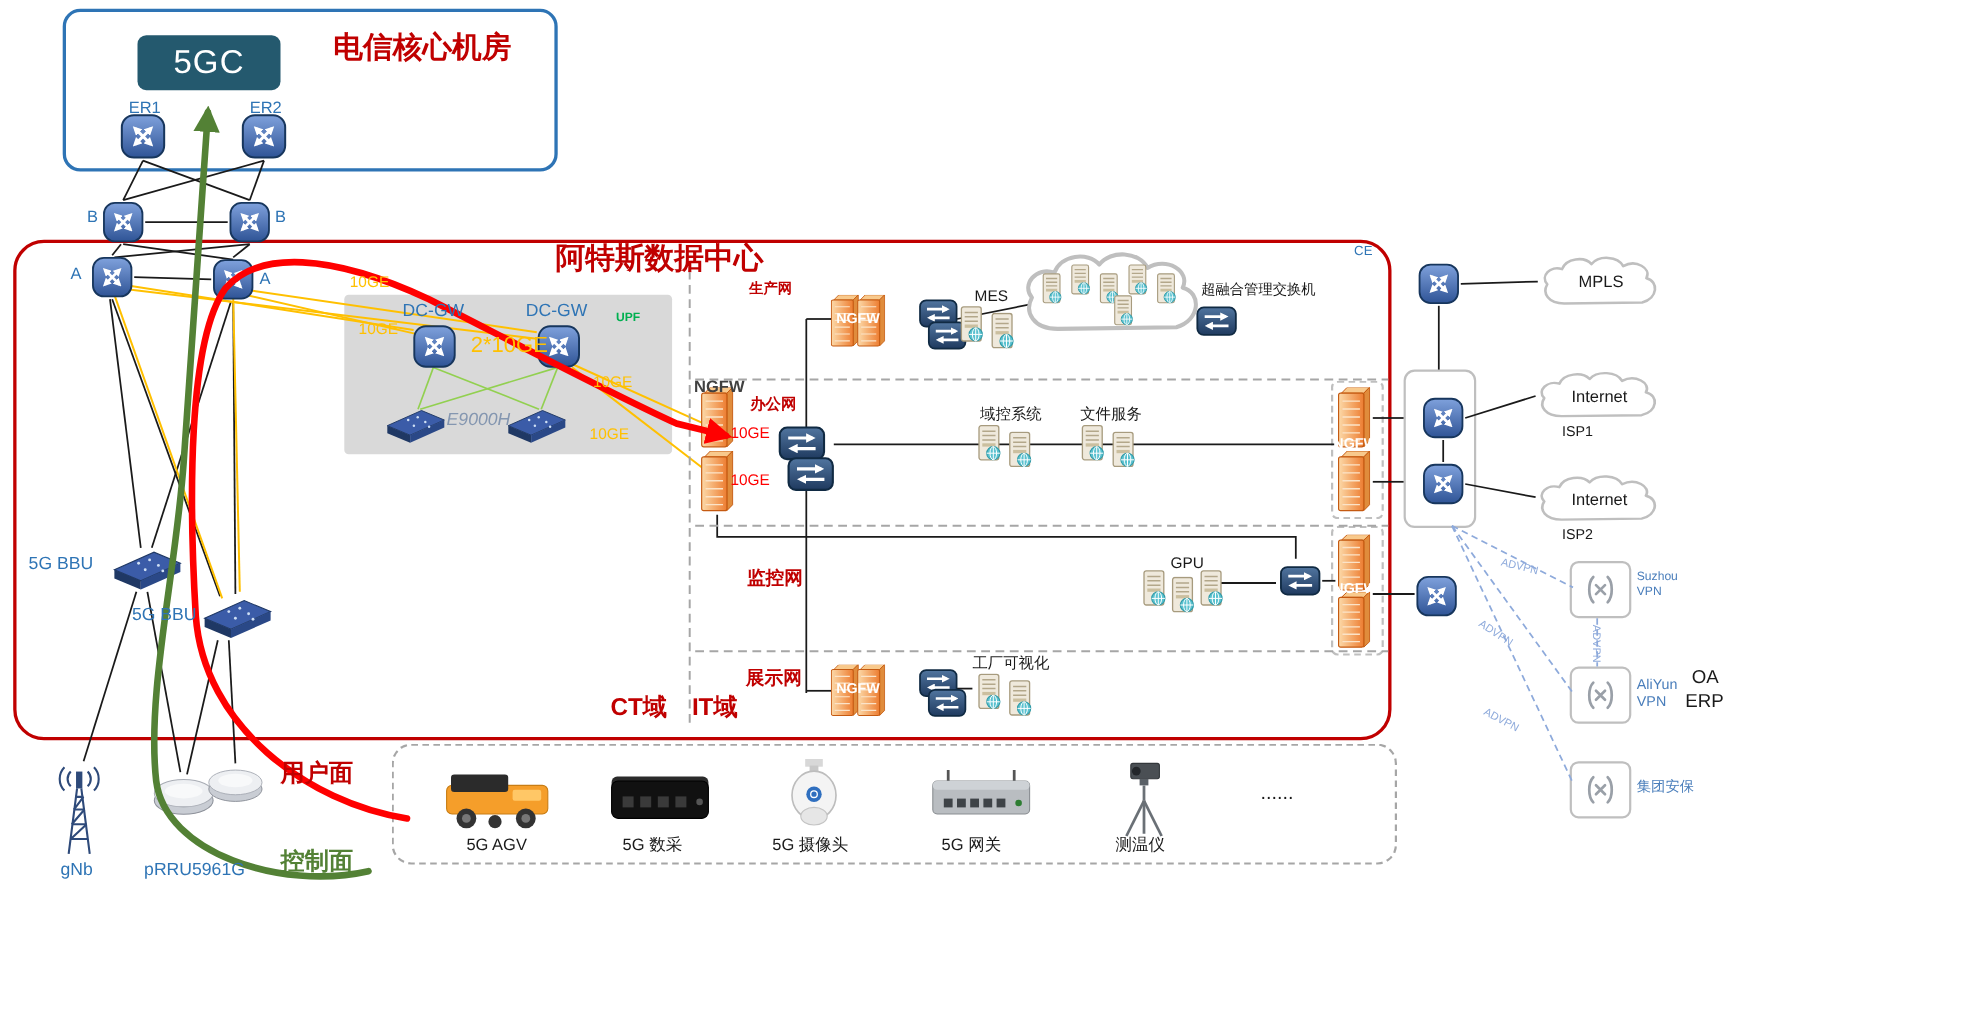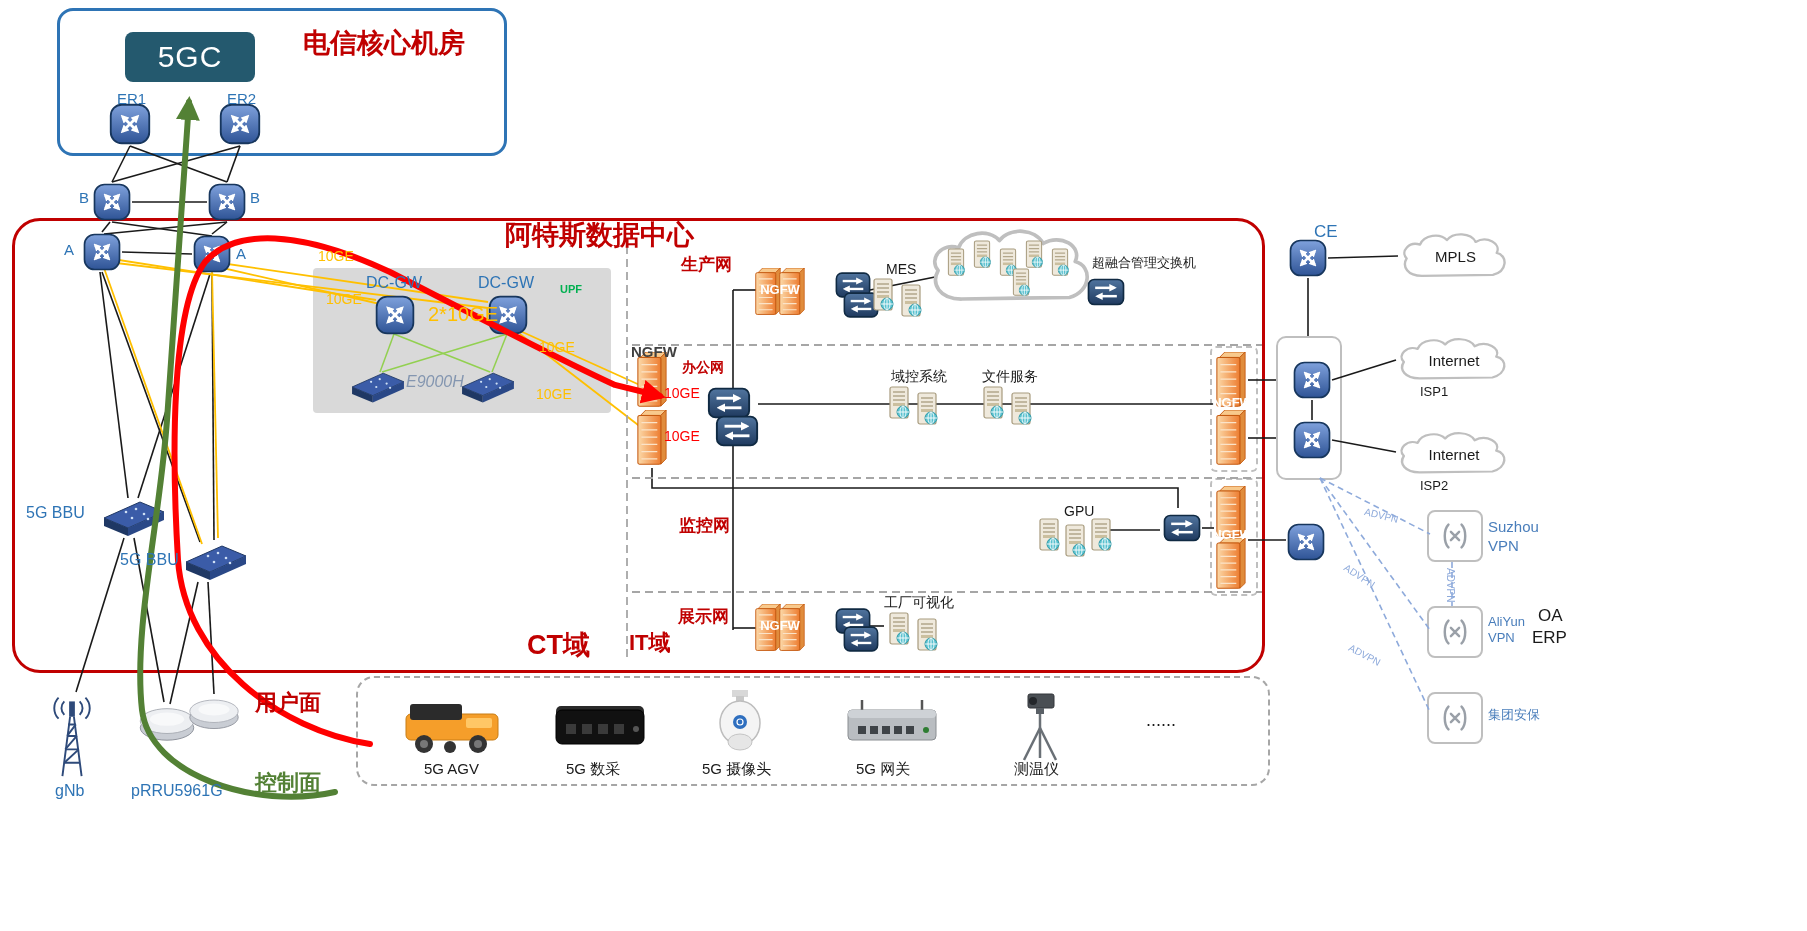--- a/index.html
+++ b/index.html
@@ -474,64 +474,64 @@
   <div class="lbl c-upf" style="left:560px;top:283px;font-size:11px">UPF</div>
   <div class="lbl c-grayblue" style="left:406px;top:373px;font-size:16px">E9000H</div>
 
   <div class="lbl c-orange" style="left:318px;top:248px;font-size:14px">10GE</div>
   <div class="lbl c-orange" style="left:326px;top:291px;font-size:14px">10GE</div>
   <div class="lbl c-orange" style="left:539px;top:339px;font-size:14px">10GE</div>
   <div class="lbl c-orange" style="left:536px;top:386px;font-size:14px">10GE</div>
   <div class="lbl c-purered" style="left:664px;top:385px;font-size:14px">10GE</div>
   <div class="lbl c-purered" style="left:664px;top:428px;font-size:14px">10GE</div>
 
-  <div class="lbl c-red" style="left:681px;top:255px;font-size:17px">生产网</div>
+  <div class="lbl c-red" style="left:681px;top:255px;font-size:13px">生产网</div>
   <div class="lbl c-white" style="left:755px;top:283px;width:50px;text-align:center;font-size:13px">NGFW</div>
   <div class="lbl c-black" style="left:886px;top:261px;font-size:14px">MES</div>
   <div class="lbl c-black" style="left:1092px;top:256px;font-size:13px">超融合管理交换机</div>
 
   <div class="lbl" style="left:631px;top:343px;font-size:15px;color:#404040;font-weight:600">NGFW</div>
   <div class="lbl c-red" style="left:682px;top:359px;font-size:14px">办公网</div>
   <div class="lbl c-black" style="left:891px;top:368px;font-size:14px">域控系统</div>
   <div class="lbl c-black" style="left:982px;top:368px;font-size:14px">文件服务</div>
 
   <div class="lbl c-red" style="left:679px;top:516px;font-size:17px">监控网</div>
   <div class="lbl c-black" style="left:1064px;top:503px;font-size:14px">GPU</div>
   <div class="lbl c-white" style="left:1212px;top:528px;width:40px;text-align:center;font-size:13px">NGFW</div>
 
   <div class="lbl c-red" style="left:678px;top:607px;font-size:17px">展示网</div>
   <div class="lbl c-white" style="left:755px;top:619px;width:50px;text-align:center;font-size:13px">NGFW</div>
   <div class="lbl c-black" style="left:884px;top:594px;font-size:14px">工厂可视化</div>
 
   <div class="lbl c-white" style="left:1212px;top:396px;width:40px;text-align:center;font-size:13px">NGFW</div>
 
-  <div class="lbl c-red" style="left:527px;top:630px;font-size:27px">CT域</div>
+  <div class="lbl c-red" style="left:555px;top:630px;font-size:22px">CT域</div>
   <div class="lbl c-red" style="left:629px;top:630px;font-size:22px">IT域</div>
 
   <div class="lbl c-blue" style="left:26px;top:504px;font-size:16px">5G BBU</div>
   <div class="lbl c-blue" style="left:120px;top:551px;font-size:16px">5G BBU</div>
   <div class="lbl c-blue" style="left:55px;top:782px;font-size:16px">gNb</div>
   <div class="lbl c-blue" style="left:131px;top:782px;font-size:16px">pRRU5961G</div>
 
   <div class="lbl c-red" style="left:255px;top:690px;font-size:22px">用户面</div>
   <div class="lbl c-dgreen" style="left:255px;top:770px;font-size:22px">控制面</div>
 
-  <div class="lbl c-blue" style="left:1314px;top:222px;font-size:17px">CE</div>
+  <div class="lbl c-blue" style="left:1231px;top:222px;font-size:12px">CE</div>
   <div class="lbl c-black" style="left:1398px;top:248px;width:115px;text-align:center;font-size:15px">MPLS</div>
   <div class="lbl c-black" style="left:1395px;top:352px;width:118px;text-align:center;font-size:15px">Internet</div>
   <div class="lbl c-black" style="left:1420px;top:385px;font-size:13px">ISP1</div>
   <div class="lbl c-black" style="left:1395px;top:446px;width:118px;text-align:center;font-size:15px">Internet</div>
   <div class="lbl c-black" style="left:1420px;top:479px;font-size:13px">ISP2</div>
 
   <div class="lbl c-advpn" style="left:1366px;top:506px;font-size:10px;transform:rotate(14deg);transform-origin:left top">ADVPN</div>
   <div class="lbl c-advpn" style="left:1348px;top:562px;font-size:10px;transform:rotate(33deg);transform-origin:left top">ADVPN</div>
   <div class="lbl c-advpn" style="left:1352px;top:642px;font-size:10px;transform:rotate(28deg);transform-origin:left top">ADVPN</div>
   <div class="lbl c-advpn" style="left:1456px;top:568px;font-size:10px;transform:rotate(90deg);transform-origin:left top">ADVPN</div>
 
-  <div class="lbl c-vpn" style="left:1488px;top:518px;font-size:15px;width:56px;white-space:normal;line-height:1.25">Suzhou VPN</div>
+  <div class="lbl c-vpn" style="left:1488px;top:518px;font-size:11px;width:56px;white-space:normal;line-height:1.25">Suzhou VPN</div>
   <div class="lbl c-vpn" style="left:1488px;top:614px;font-size:13px;width:52px;white-space:normal;line-height:1.25">AliYun VPN</div>
   <div class="lbl c-black" style="left:1538px;top:606px;font-size:17px">OA</div>
   <div class="lbl c-black" style="left:1532px;top:628px;font-size:17px">ERP</div>
   <div class="lbl c-vpn" style="left:1488px;top:708px;font-size:13px">集团安保</div>
 
   <div class="lbl c-black" style="left:424px;top:760px;font-size:15px">5G AGV</div>
   <div class="lbl c-black" style="left:566px;top:760px;font-size:15px">5G 数采</div>
   <div class="lbl c-black" style="left:702px;top:760px;font-size:15px">5G 摄像头</div>
   <div class="lbl c-black" style="left:856px;top:760px;font-size:15px">5G 网关</div>
   <div class="lbl c-black" style="left:1014px;top:760px;font-size:15px">测温仪</div>

